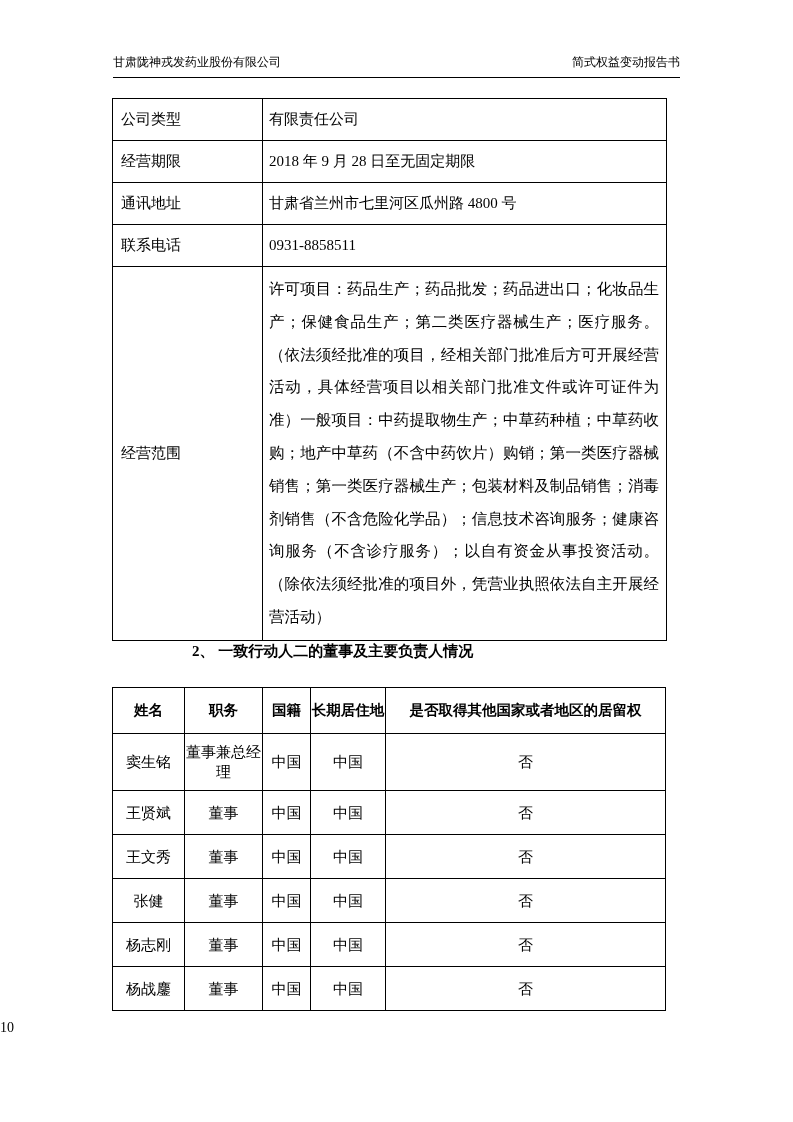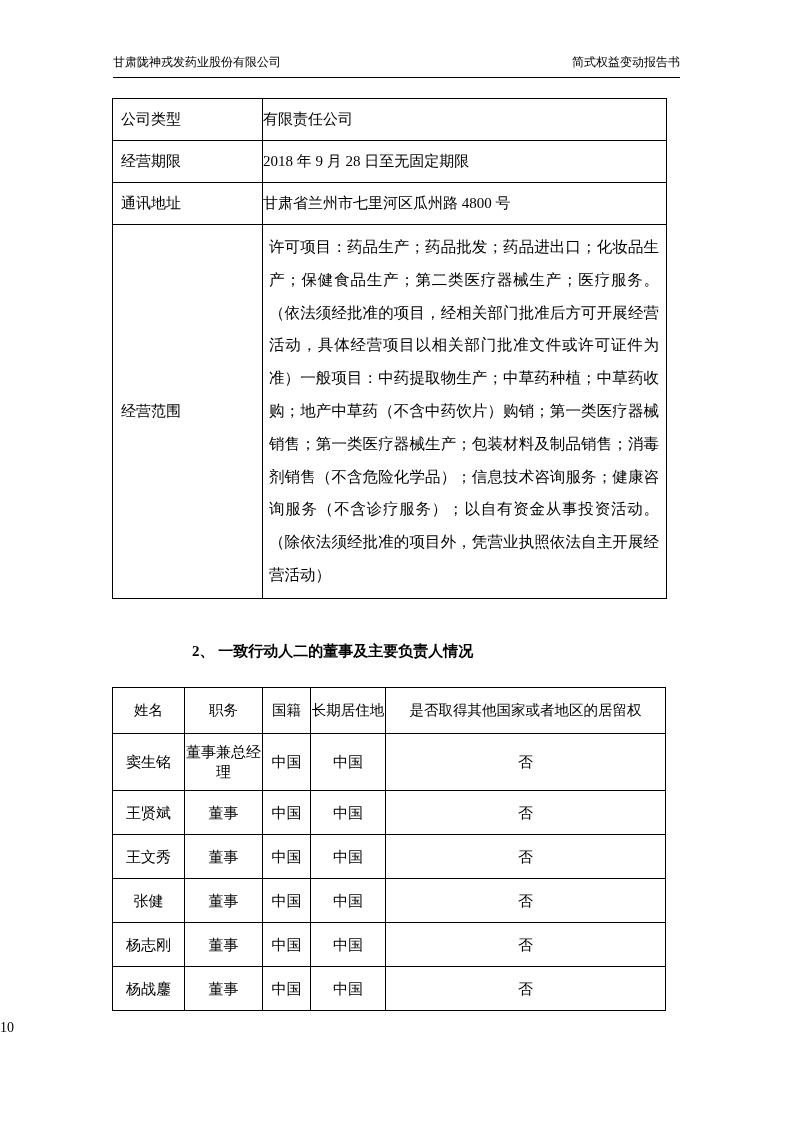--- a/index.html
+++ b/index.html
@@ -21,21 +21,21 @@
   }
   
   table { border-collapse:collapse; table-layout:fixed; }
   td, th { border:1.5px solid #000; }
   .company-table {
     position:absolute; left:112px; top:98px; width:554px;
     font-size:15px;
   }
   .company-table td { vertical-align:middle; }
   .company-table td.label { width:150px; padding-left:8px;margin-left:25px; }
-  .company-table td.value { padding-left:0; padding-right:7px; }
+  .company-table td.value { padding-left:6px; padding-right:7px; }
   .company-table tr.info-row { height:42px; }
   .company-table tr.scope-row { height:360px; }
   .company-table td.scope {
     vertical-align:top;
     padding:6px 7px 6px 6px;
     font-size:15.5px;
     line-height:32.8px;
     text-align:justify;
     overflow-wrap:break-word;
     margin-top:14px;
@@ -44,21 +44,21 @@
   .section-heading {
     position:absolute; left:150px; top:641px;
     font-size:15px; font-weight:bold; line-height:20px;margin-left:42px;
   }
   
   .directors-table {
     position:absolute; left:112px; top:687px; width:553px;
     font-size:15px; text-align:center;
   }
   .directors-table th {
-    font-weight:normal; height:46px; vertical-align:middle;
+    font-weight:bold; height:46px; vertical-align:middle;
     font-size:14.5px;
   }
   .directors-table td { vertical-align:middle; line-height:20px; }
   .directors-table tr.first-row { height:57px; }
   .directors-table tr.dir-row { height:44px; }
   
   .page-number {
     position:absolute; left:0; top:1020px; width:793px;
     text-align:left; font-size:14px;
   }
@@ -83,20 +83,24 @@
         <td class="label">公司类型</td>
         <td class="value">有限责任公司</td>
       </tr>
       <tr class="info-row">
         <td class="label">经营期限</td>
         <td class="value">2018 年 9 月 28 日至无固定期限</td>
       </tr>
       <tr class="info-row">
         <td class="label">通讯地址</td>
         <td class="value">甘肃省兰州市七里河区瓜州路 4800 号</td>
+      </tr>
+      <tr class="info-row">
+        <td class="label">联系电话</td>
+        <td class="value">0931-8858511</td>
       </tr>
       <tr class="scope-row">
         <td class="label">经营范围</td>
         <td class="value scope">许可项目：药品生产；药品批发；药品进出口；化妆品生产；保健食品生产；第二类医疗器械生产；医疗服务。（依法须经批准的项目，经相关部门批准后方可开展经营活动，具体经营项目以相关部门批准文件或许可证件为准）一般项目：中药提取物生产；中草药种植；中草药收购；地产中草药（不含中药饮片）购销；第一类医疗器械销售；第一类医疗器械生产；包装材料及制品销售；消毒剂销售（不含危险化学品）；信息技术咨询服务；健康咨询服务（不含诊疗服务）；以自有资金从事投资活动。（除依法须经批准的项目外，凭营业执照依法自主开展经营活动）</td>
       </tr>
     </tbody>
   </table>
 
   <div class="section-heading">2、 一致行动人二的董事及主要负责人情况</div>
 

